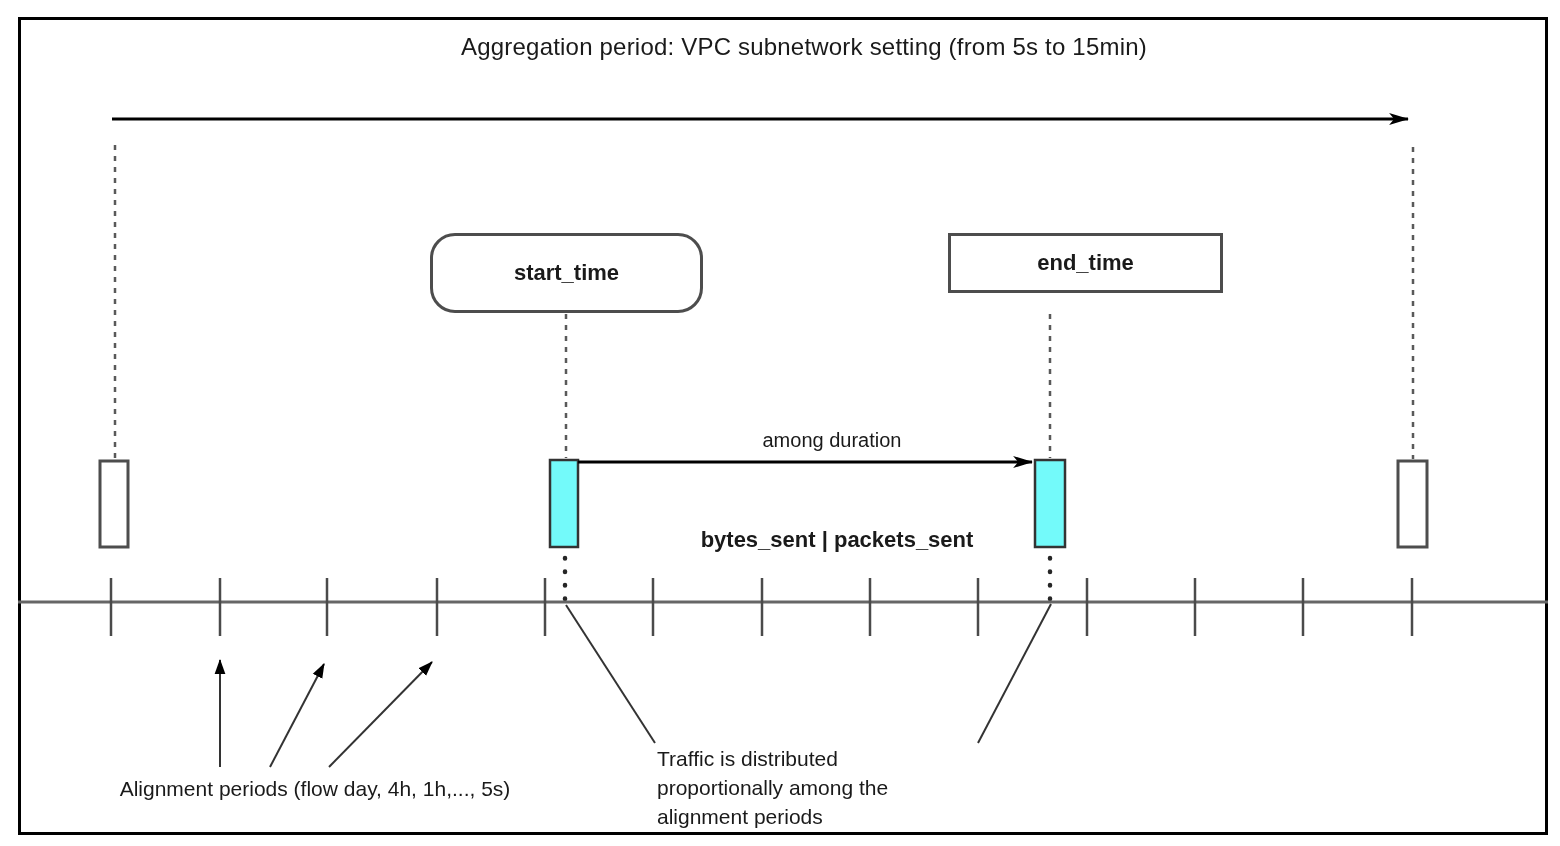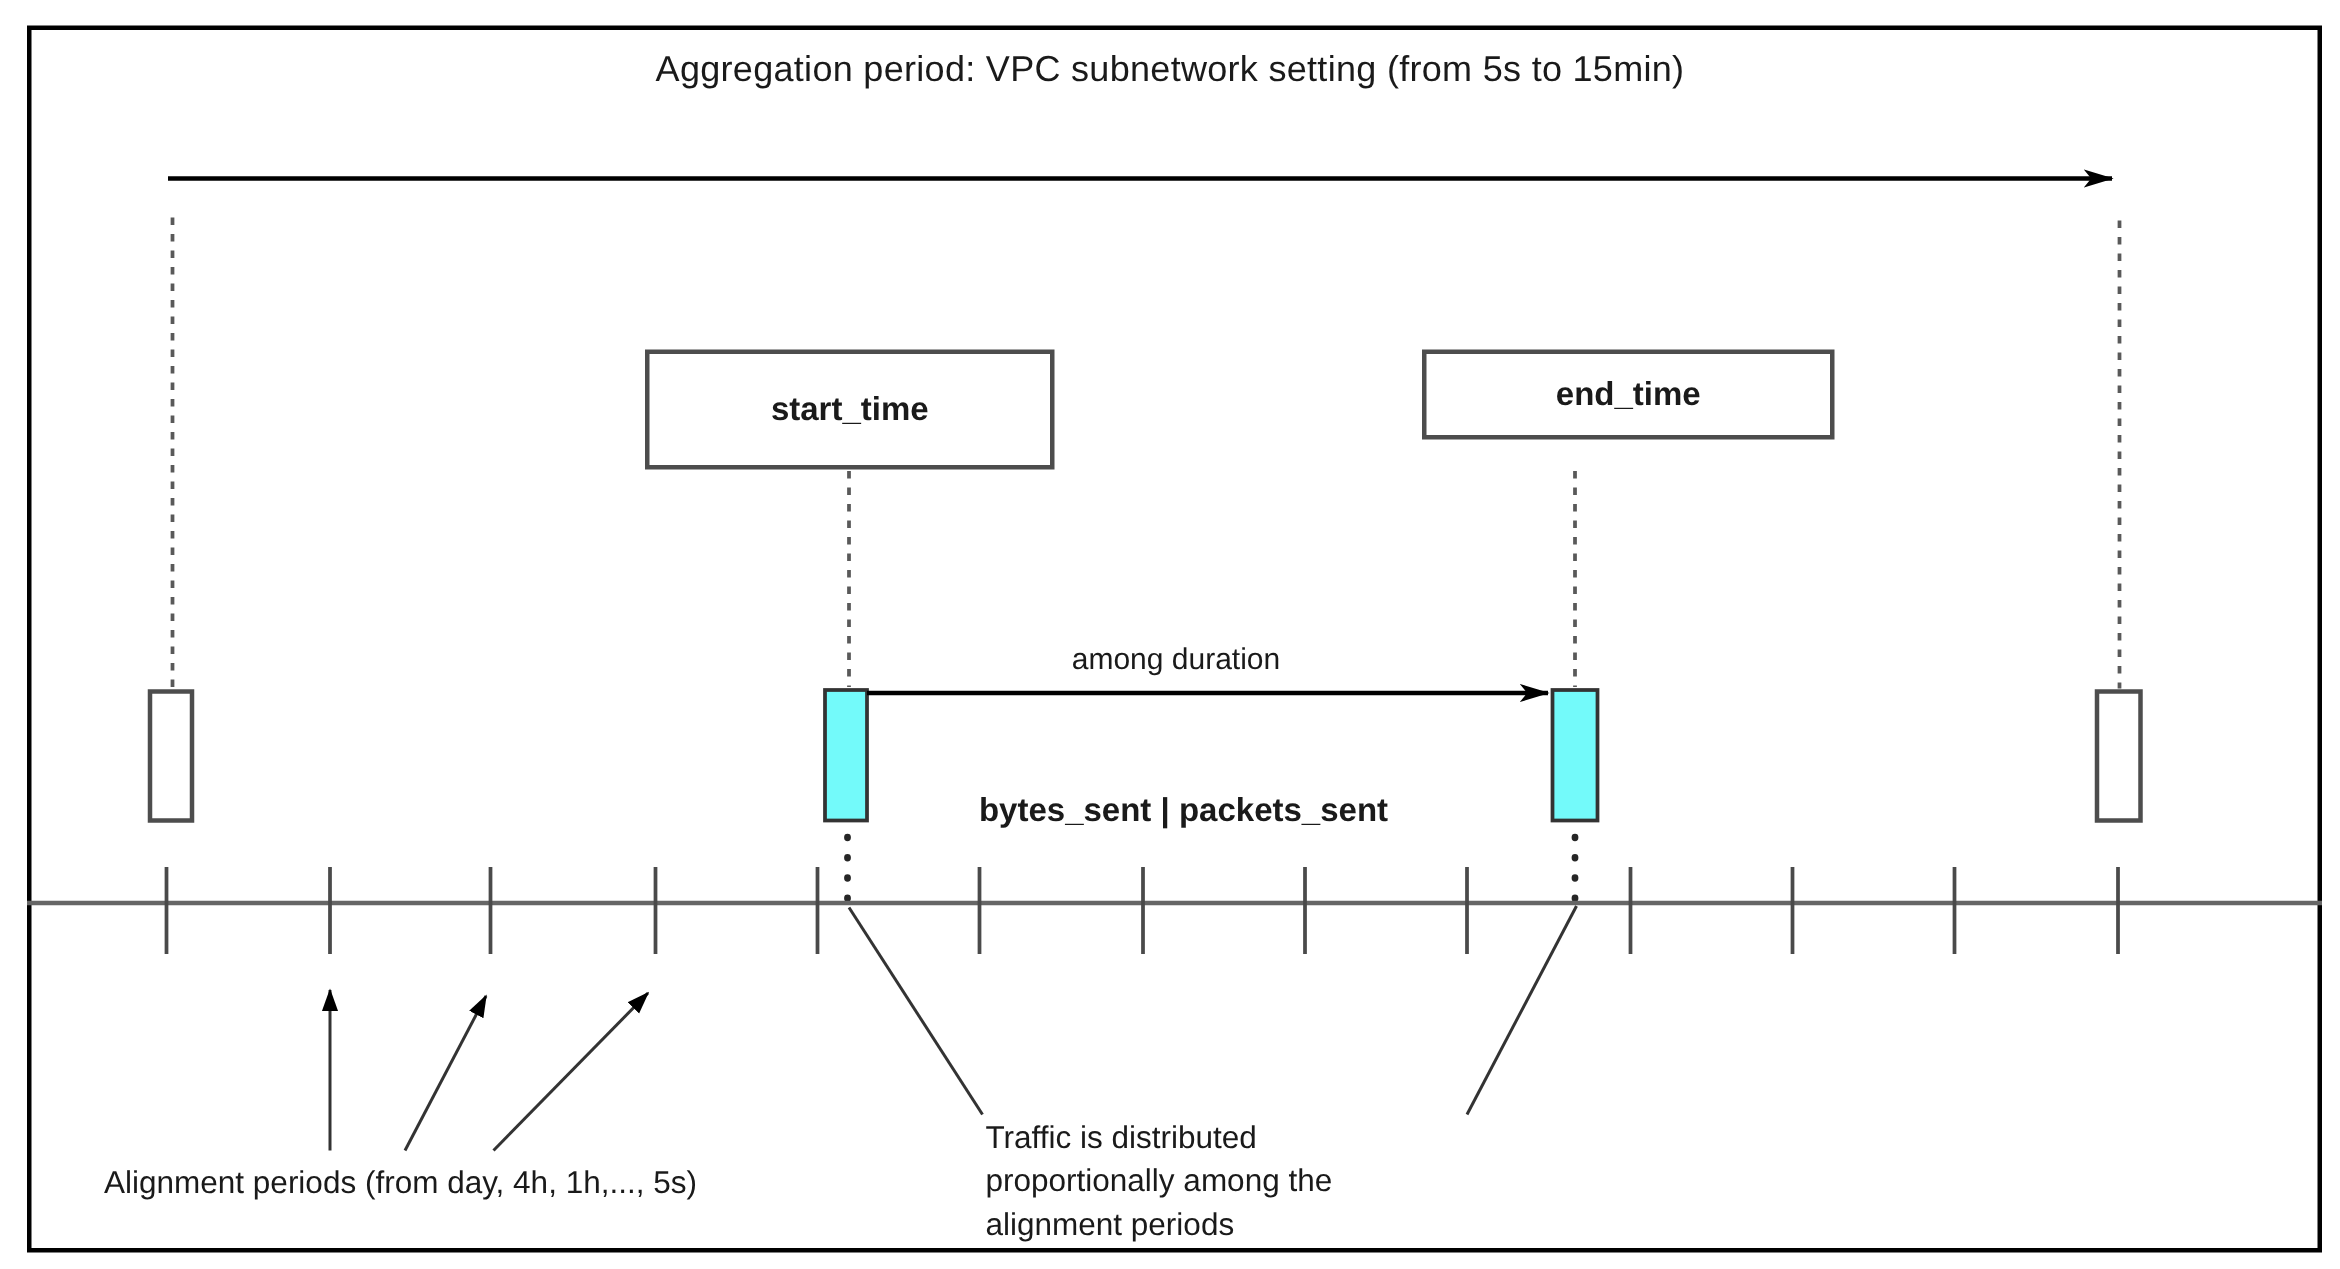--- a/index.html
+++ b/index.html
@@ -18,33 +18,33 @@
     font-family:"Liberation Sans","DejaVu Sans",sans-serif;
     color:var(--text-color);
     overflow:hidden;
   }
   .frame{
     position:absolute;left:18px;top:17px;width:1524px;height:812px;
     border:3px solid var(--frame-border);
     background:var(--background);
   }
   svg.layer{position:absolute;left:0;top:0;width:1560px;height:846px;}
-  .label{position:absolute;white-space:nowrap;}
+  .label{position:absolute;white-space:nowrap;padding-left:48px;}
   .title{
     left:0;right:0;top:33px;text-align:center;
     font-size:24px;letter-spacing:0.2px;
   }
   .node-box{
     position:absolute;display:flex;align-items:center;justify-content:center;
     background:var(--background);
     border:3px solid var(--shape-stroke);
     font-weight:bold;font-size:22px;
     box-sizing:border-box;
   }
-  .box-start{left:430px;top:233px;width:273px;height:80px;}
+  .box-start{left:430px;top:233px;width:273px;height:80px;border-radius:25px;}
   .box-end{left:948px;top:233px;width:275px;height:60px;}
   .flow-duration{left:614px;top:429px;width:340px;text-align:center;font-size:20px;}
   .flow-metrics{left:614px;top:490px;width:350px;text-align:center;font-size:22px;font-weight:bold;margin-top:37px;}
   .alignment-label{left:55px;top:777px;width:424px;text-align:center;font-size:21px;}
   .traffic-note{
     position:absolute;left:657px;top:744px;width:320px;
     font-size:21px;line-height:29px;white-space:normal;
   }
   
   .solid-arrow{stroke:var(--arrow-stroke);stroke-width:3;fill:none;}
@@ -123,19 +123,19 @@
 <div class="node-box box-start">
   <span>start_time</span>
 </div>
 <div class="node-box box-end">
   <span>end_time</span>
 </div>
 
 <div class="label flow-duration">among duration</div>
 <div class="label flow-metrics">bytes_sent | packets_sent</div>
 
-<div class="label alignment-label">Alignment periods (from day, 4h, 1h,..., 5s)</div>
+<div class="label alignment-label">Alignment periods (flow day, 4h, 1h,..., 5s)</div>
 
 <div class="traffic-note">
   <div>Traffic is distributed</div>
   <div>proportionally among the</div>
   <div>alignment periods</div>
 </div>
 
 </body></html>

